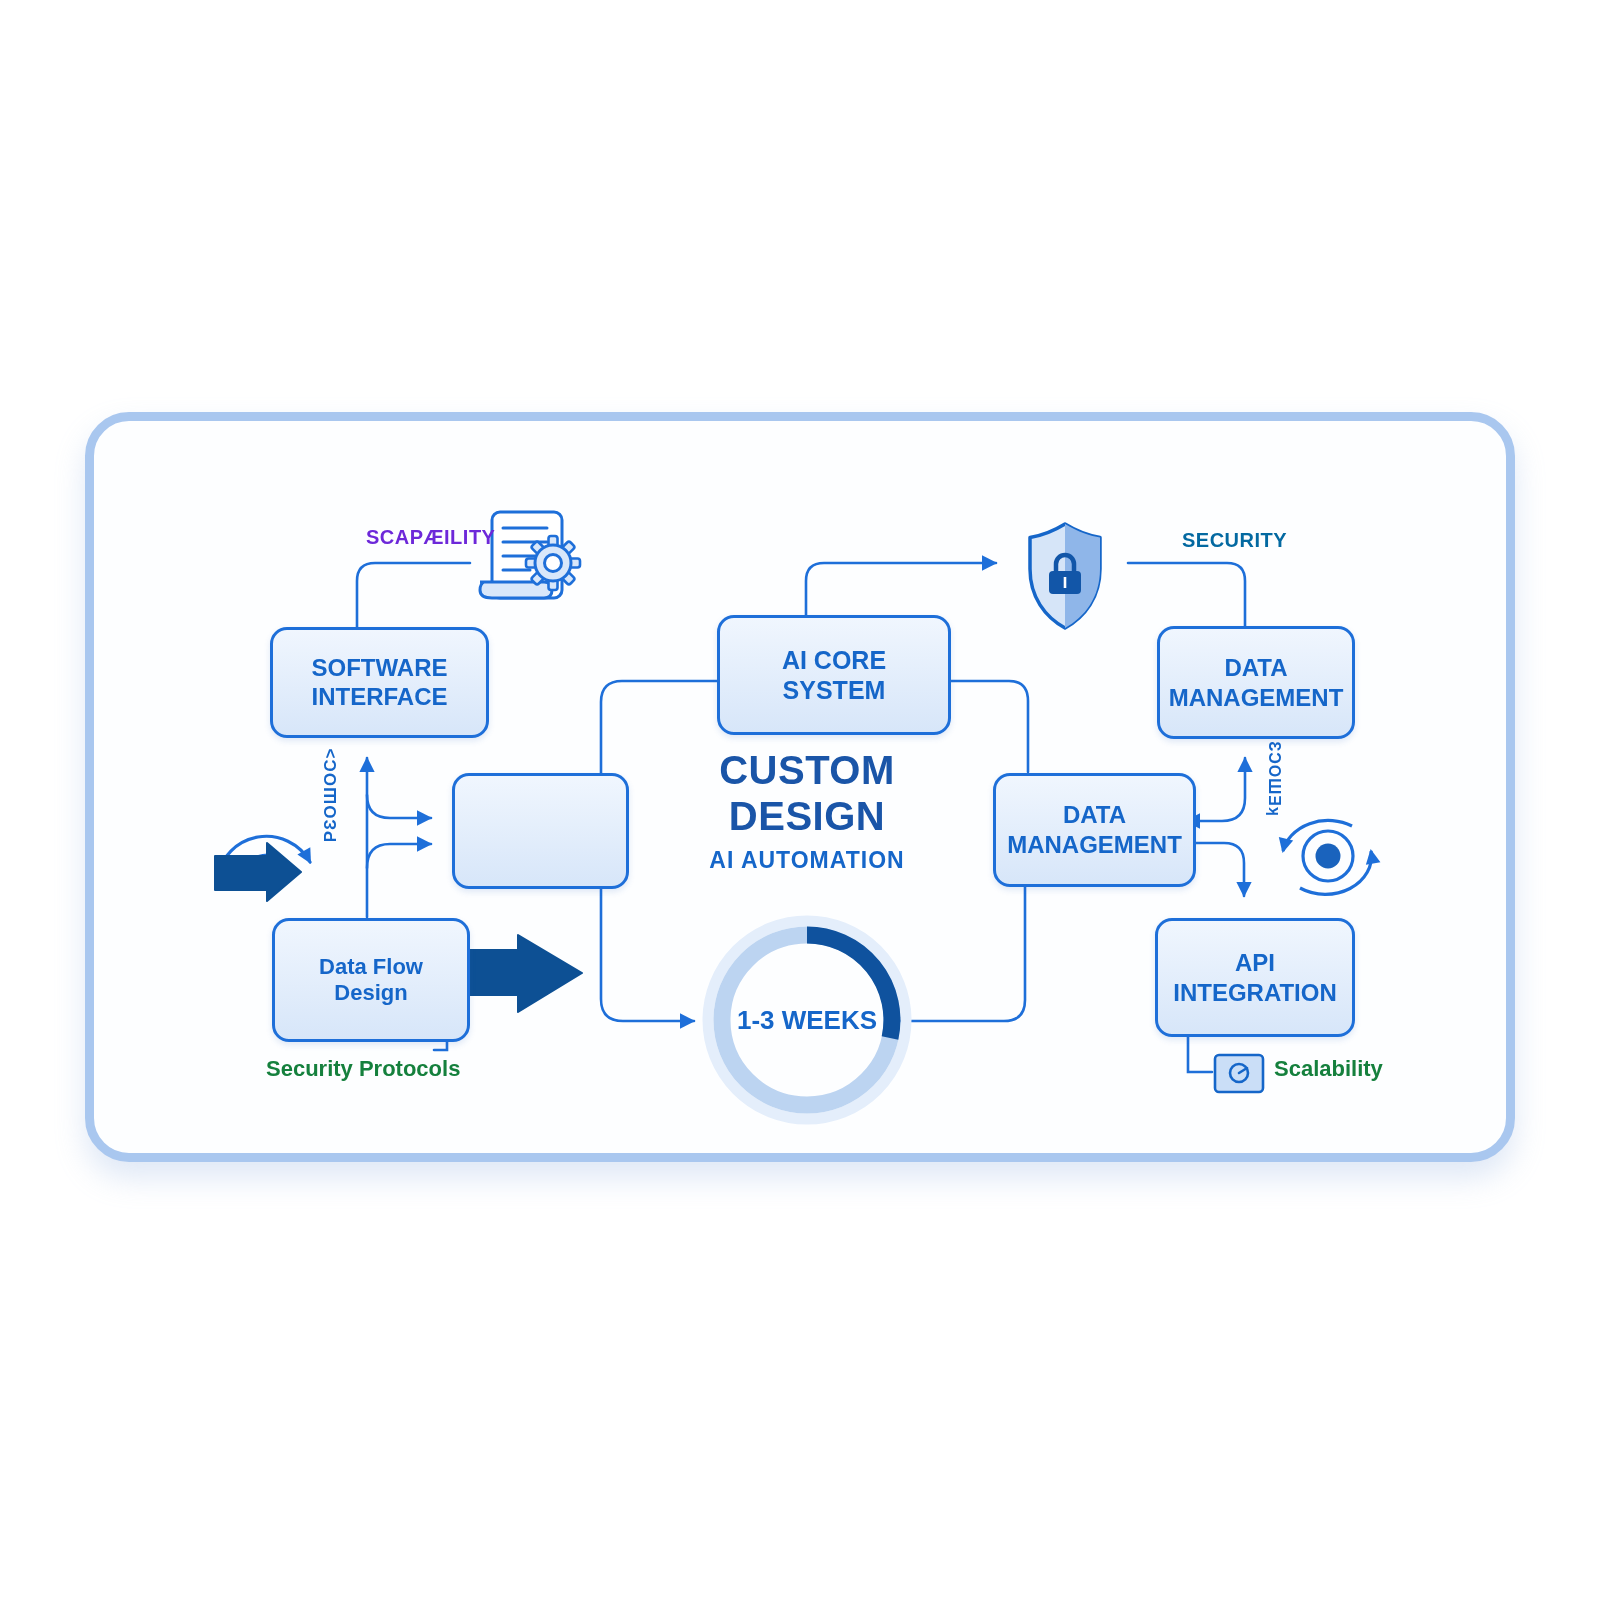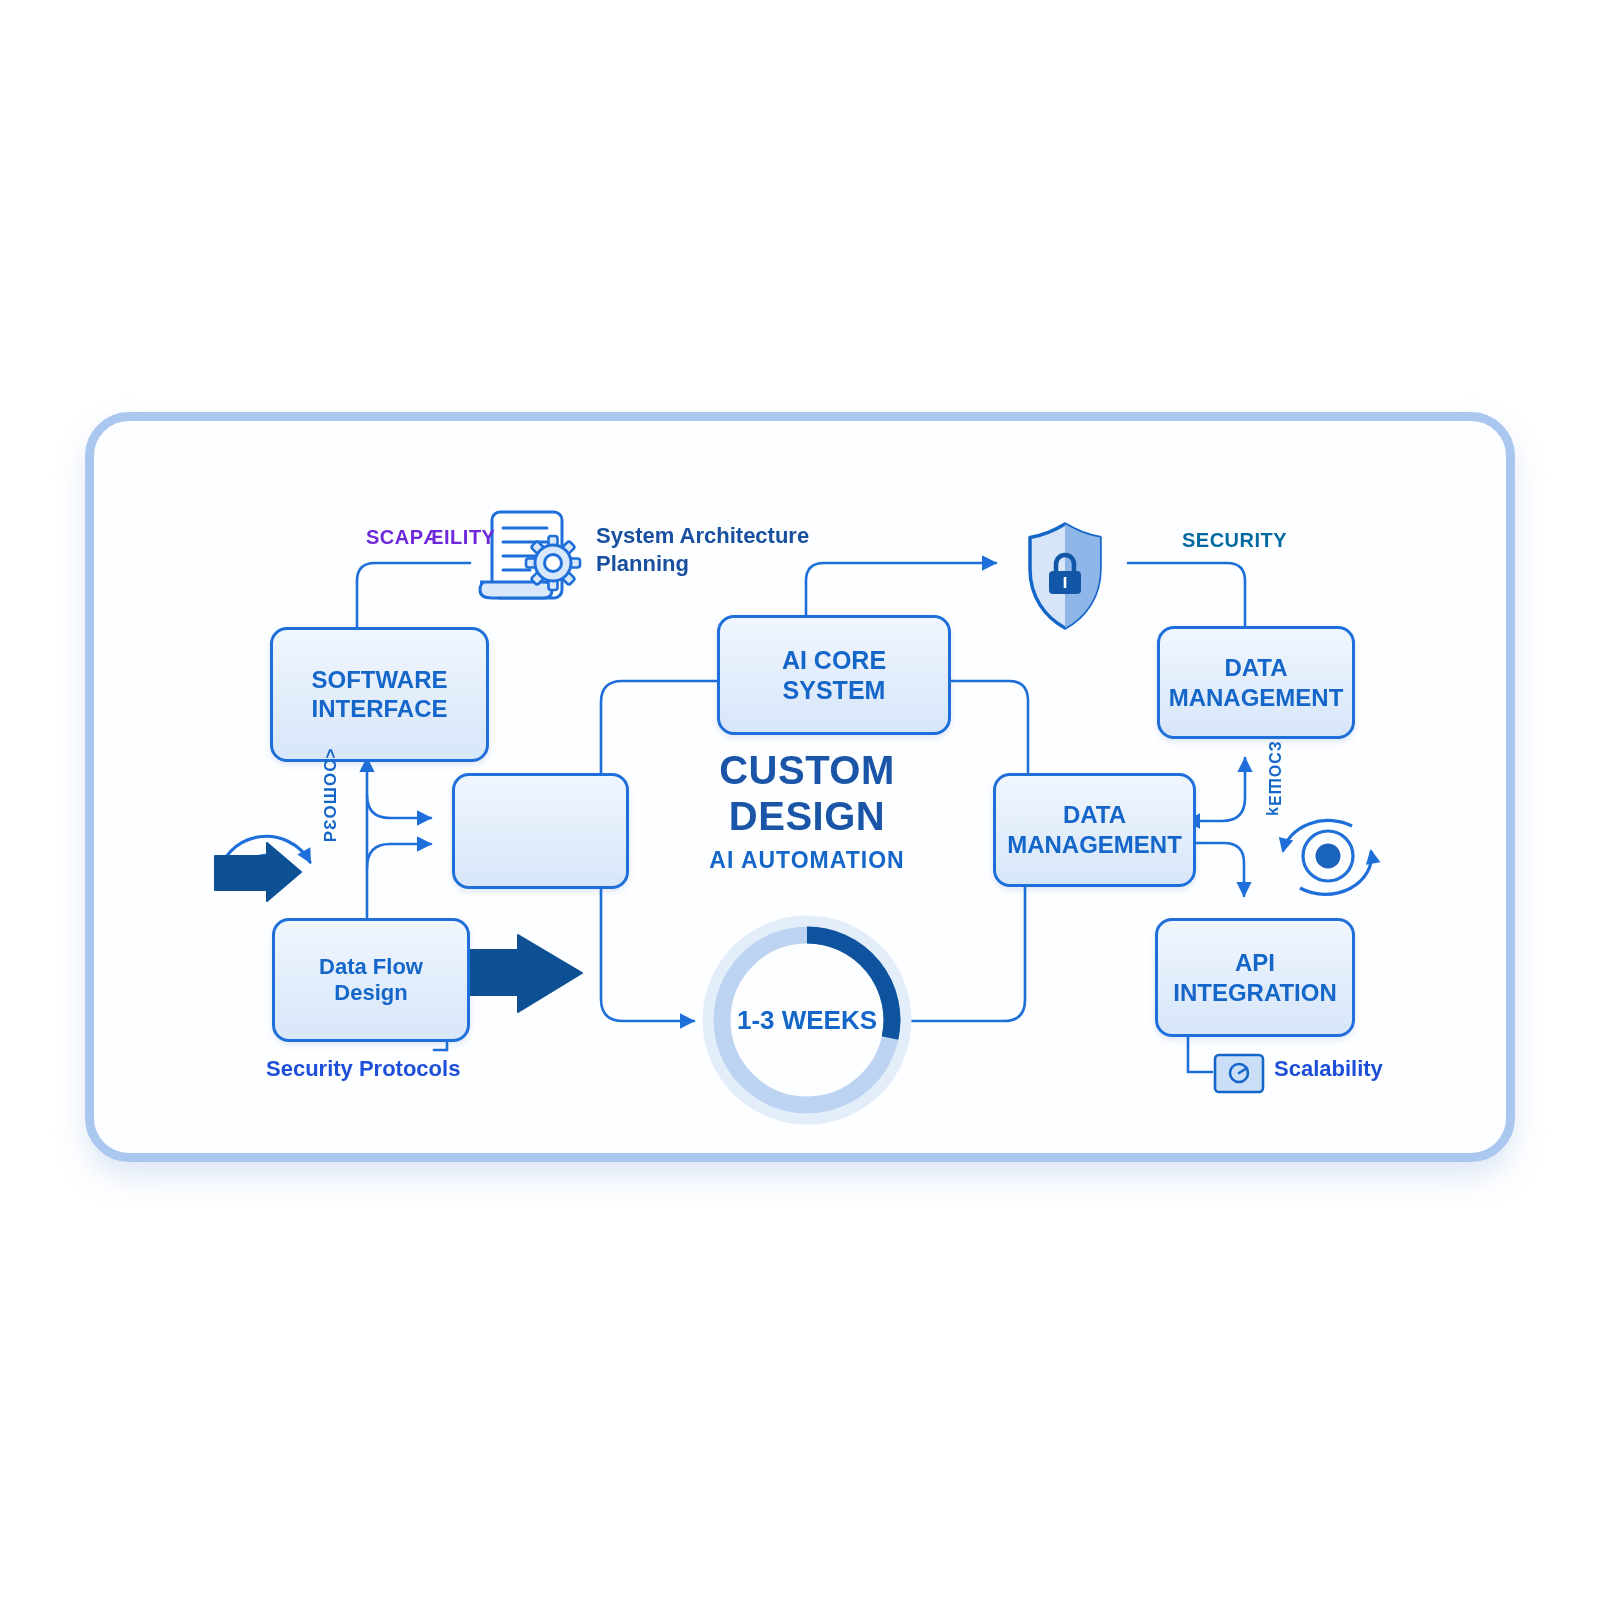--- a/index.html
+++ b/index.html
@@ -6,28 +6,28 @@
   .canvas{position:relative;width:1600px;height:1600px;background:#ffffff;overflow:hidden;
           font-family:"Liberation Sans","DejaVu Sans",sans-serif;}
   .card{position:absolute;left:85px;top:412px;width:1412px;height:732px;
         background:#fdfeff;border:9px solid #a9c7ef;border-radius:44px;
         box-shadow:0 16px 30px rgba(150,180,225,.30);}
   .overlay{position:absolute;left:0;top:0;}
   .node{position:absolute;border:3px solid #1e6fd9;border-radius:17px;
         background:linear-gradient(180deg,#f0f6fe 0%,#d7e6f9 100%);
         display:flex;align-items:center;justify-content:center;text-align:center;
         font-weight:bold;color:#1566c9;box-shadow:0 3px 6px rgba(40,100,190,.14);}
-  .n-si{left:270px;top:627px;width:185px;height:105px;font-size:24px;line-height:1.2;padding:12px 14px;}
+  .n-si{left:270px;top:627px;width:185px;height:105px;font-size:24px;line-height:1.2;padding:0 14px;}
   .n-ai{left:717px;top:615px;width:180px;height:106px;font-size:25px;line-height:1.2;padding:4px 24px;}
   .n-dmt{left:1157px;top:626px;width:176px;height:107px;font-size:24px;line-height:1.25;padding:0 8px;}
   .n-db{left:452px;top:773px;width:171px;height:110px;}
   .n-dmm{left:993px;top:773px;width:181px;height:108px;font-size:24px;line-height:1.25;padding:0 8px;}
   .n-dfd{left:272px;top:918px;width:180px;height:102px;font-size:22px;font-weight:600;padding:8px 6px;}
   .n-api{left:1155px;top:918px;width:178px;height:105px;font-size:24px;line-height:1.25;padding:4px 8px;}
-  .lbl{position:absolute;color:#1d4ed8;font-weight:600;white-space:nowrap;}
+  .lbl{position:absolute;color:#15803d;font-weight:600;white-space:nowrap;}
   .l-scap{left:366px;top:526px;font-size:20px;letter-spacing:.5px;color:#6d28d9;}
   .l-sys{left:596px;top:522px;font-size:22px;line-height:1.26;white-space:normal;width:240px;color:#184f9e;}
   .l-sec{left:1182px;top:529px;font-size:20px;letter-spacing:.5px;color:#0369a1;}
   .l-secp{left:266px;top:1056px;font-size:22px;}
   .l-scal{left:1274px;top:1056px;font-size:22px;}
   .l-weeks{left:727px;top:1005px;width:160px;text-align:center;font-size:26px;font-weight:bold;color:#1566c9;}
   .title-block{position:absolute;left:627px;top:748px;width:360px;text-align:center;}
   .title-line{display:block;font-size:40px;font-weight:800;color:#1a55a8;line-height:1.14;letter-spacing:.5px;}
   .subtitle{display:block;margin-top:8px;font-size:23px;font-weight:bold;color:#1566c9;letter-spacing:1px;text-align:center;}
   .vtext{position:absolute;color:#1566c9;font-weight:600;font-size:17px;letter-spacing:1px;white-space:nowrap;}
@@ -140,21 +140,20 @@
 
   <div class="node n-si">SOFTWARE INTERFACE</div>
   <div class="node n-ai">AI CORE SYSTEM</div>
   <div class="node n-dmt">DATA MANAGEMENT</div>
   <div class="node n-db"></div>
   <div class="node n-dmm">DATA MANAGEMENT</div>
   <div class="node n-dfd">Data Flow Design</div>
   <div class="node n-api">API INTEGRATION</div>
 
   <div class="lbl l-scap">SCAPÆILITY</div>
-  <div class="lbl l-sys">System Architecture Planning</div>
   <div class="lbl l-sec">SECURITY</div>
   <div class="lbl l-secp">Security Protocols</div>
   <div class="lbl l-scal">Scalability</div>
   <div class="lbl l-weeks">1-3 WEEKS</div>
   <div class="vtext v-left">PƐOШOC&gt;</div>
   <div class="vtext v-right">ƐƆOШƎʞ</div>
 
   <div class="title-block">
     <span class="title-line">CUSTOM</span>
     <span class="title-line">DESIGN</span>

